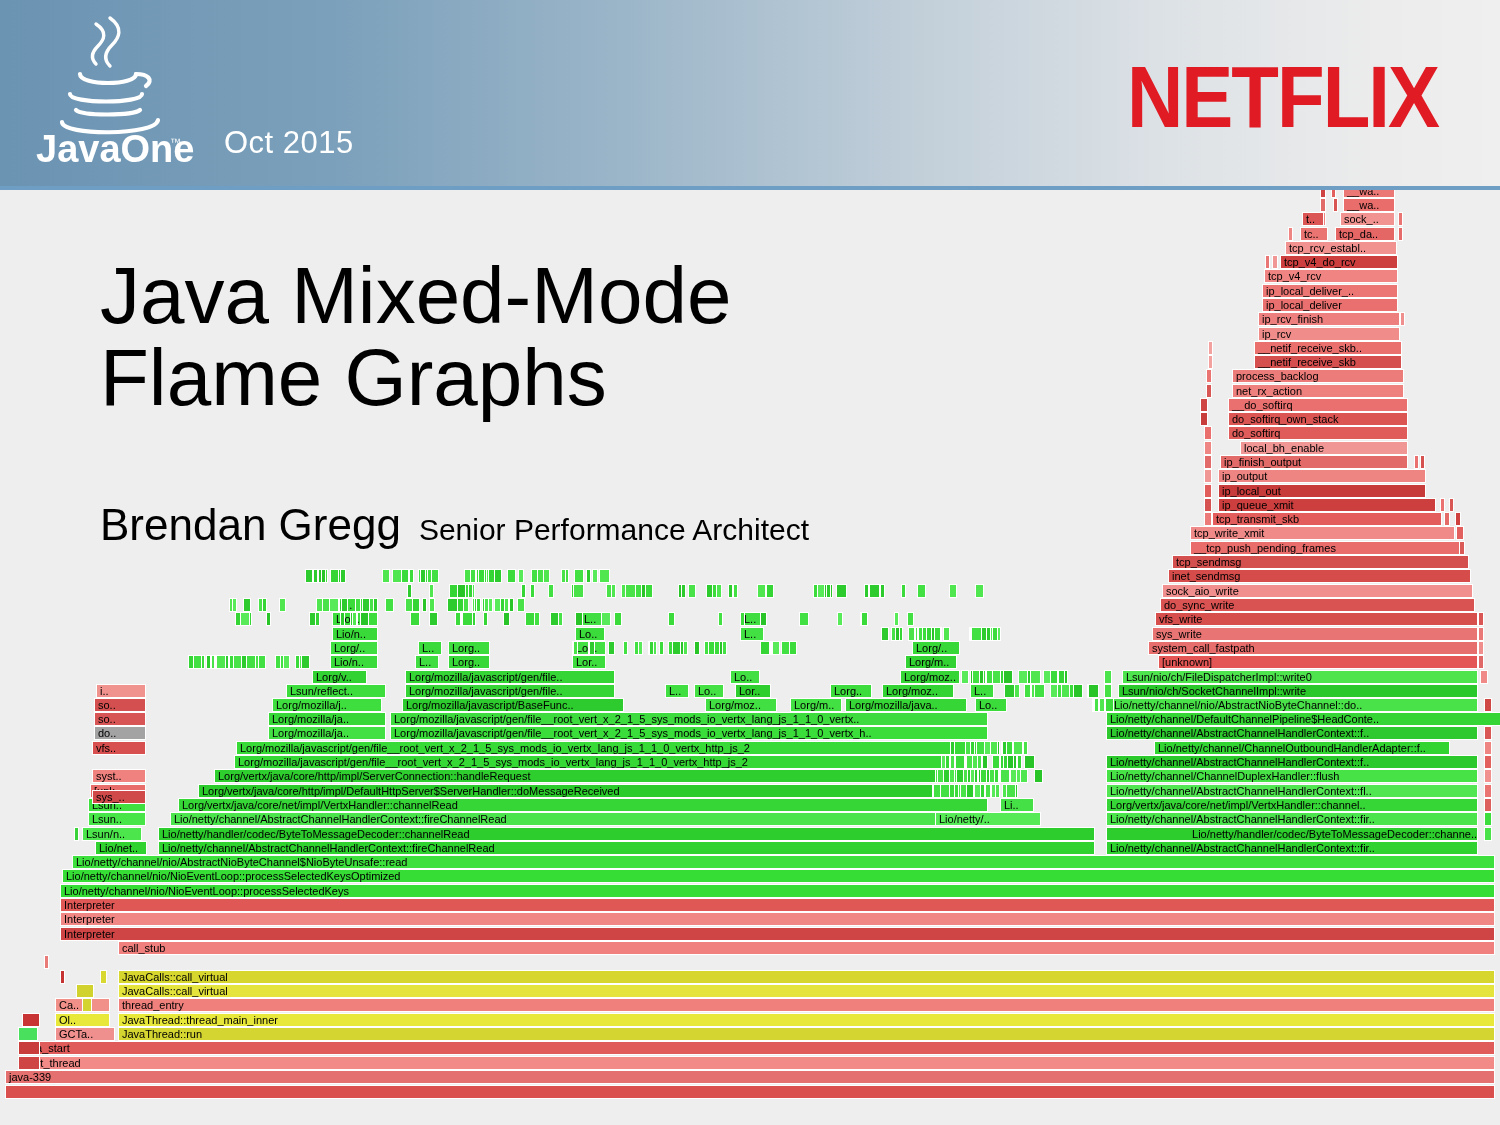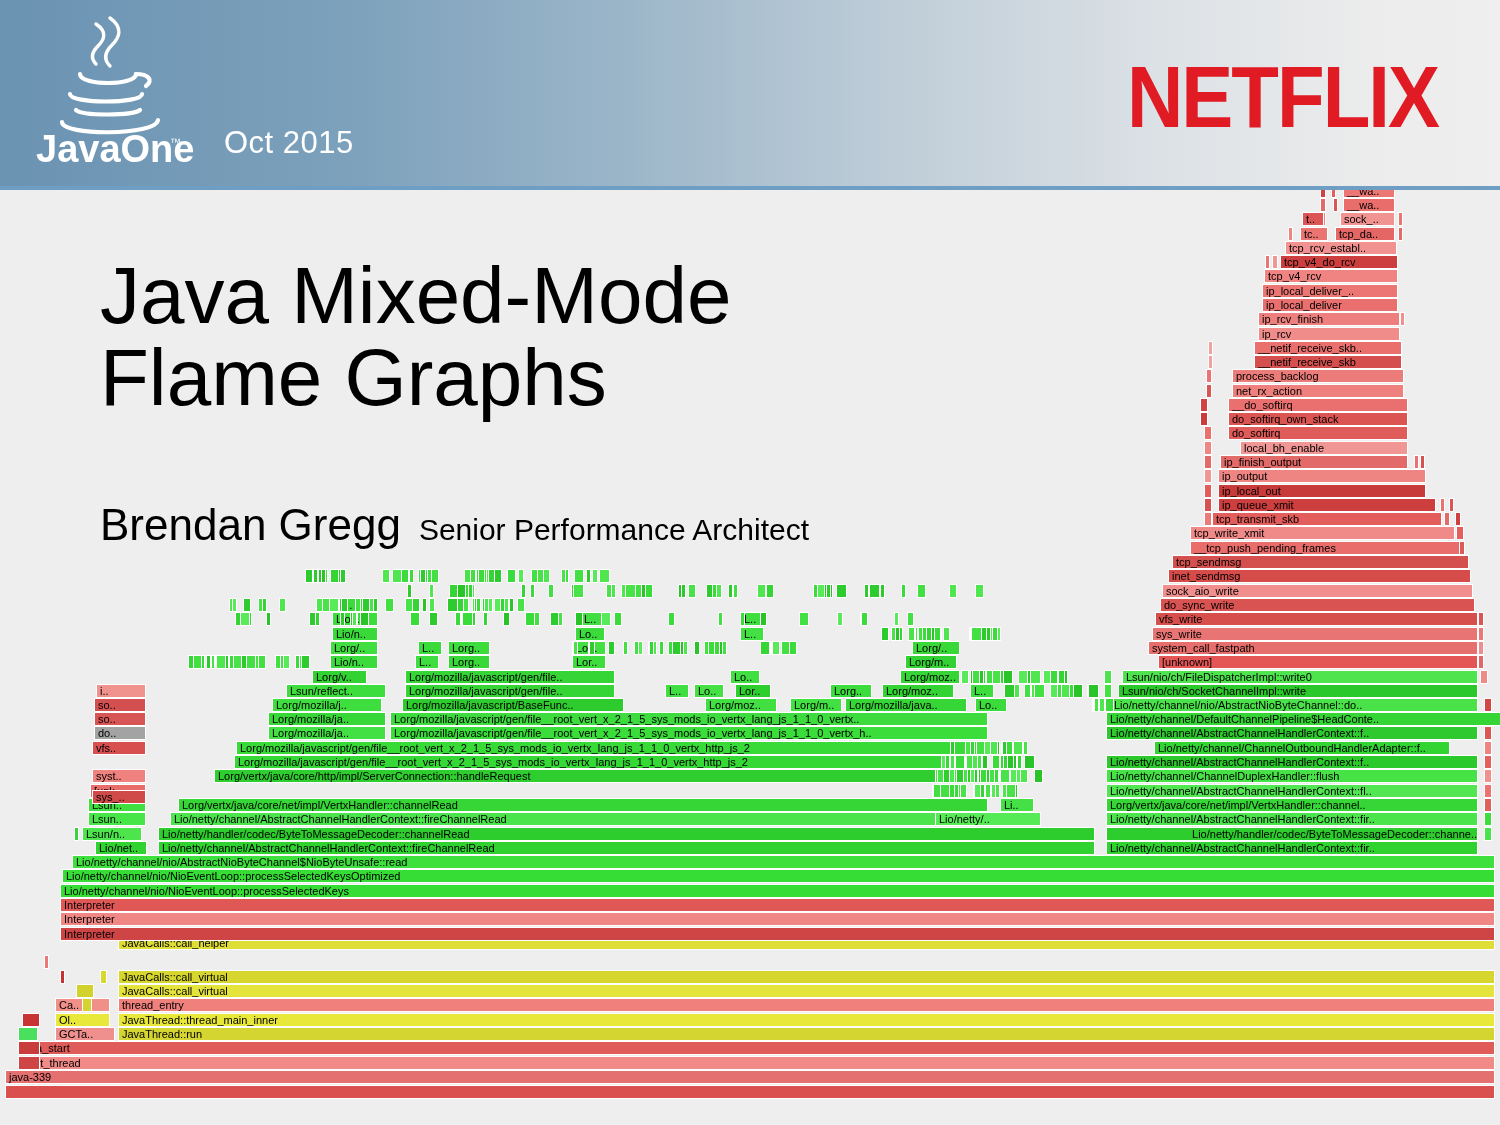--- a/index.html
+++ b/index.html
@@ -145,20 +145,21 @@
       <div class="frame" style="left: 55px; top: 998px; width: 55px; height: 14.4px; background: rgb(240, 144, 136);"><span>Ca..</span></div>
       <div class="frame" style="left: 118px; top: 998px; width: 1377px; height: 14.4px; background: rgb(240, 128, 124);"><span>thread_entry</span></div>
       <div class="frame" style="left: 82px; top: 998px; width: 10px; height: 14.4px; background: rgb(212, 212, 48);"></div>
       <div class="frame" style="left: 118px; top: 984px; width: 1377px; height: 14.4px; background: rgb(228, 228, 60);"><span>JavaCalls::call_virtual</span></div>
       <div class="frame" style="left: 76px; top: 984px; width: 18px; height: 14.4px; background: rgb(210, 210, 46);"></div>
       <div class="frame" style="left: 118px; top: 970px; width: 1377px; height: 14.4px; background: rgb(214, 214, 46);"><span>JavaCalls::call_virtual</span></div>
       <div class="frame" style="left: 60px; top: 970px; width: 5px; height: 14.4px; background: rgb(197, 51, 51);"></div>
       <div class="frame" style="left: 100px; top: 970px; width: 7px; height: 14.4px; background: rgb(216, 216, 48);"></div>
       <div class="frame" style="left: 118px; top: 936px; width: 1377px; height: 14.4px; background: rgb(222, 222, 54);"><span>JavaCalls::call_helper</span></div>
       <div class="frame" style="left: 44px; top: 955px; width: 4px; height: 14.4px; background: rgb(232, 122, 120);"></div>
+      <div class="frame" style="left: 118px; top: 941px; width: 1377px; height: 14.4px; background: rgb(239, 128, 126);"><span>call_stub</span></div>
       <div class="frame" style="left: 60px; top: 927px; width: 1435px; height: 14.4px; background: rgb(207, 68, 68);"><span>Interpreter</span></div>
       <div class="frame" style="left: 60px; top: 912px; width: 1435px; height: 14.4px; background: rgb(240, 135, 133);"><span>Interpreter</span></div>
       <div class="frame" style="left: 60px; top: 898px; width: 1435px; height: 14.4px; background: rgb(224, 88, 86);"><span>Interpreter</span></div>
       <div class="frame" style="left: 60px; top: 884px; width: 1435px; height: 14.4px; background: rgb(53, 221, 53);"><span>Lio/netty/channel/nio/NioEventLoop::processSelectedKeys</span></div>
       <div class="frame" style="left: 62px; top: 869px; width: 1433px; height: 14.4px; background: rgb(53, 221, 53);"><span>Lio/netty/channel/nio/NioEventLoop::processSelectedKeysOptimized</span></div>
       <div class="frame" style="left: 72px; top: 855px; width: 1423px; height: 14.4px; background: rgb(62, 224, 62);"><span>Lio/netty/channel/nio/AbstractNioByteChannel$NioByteUnsafe::read</span></div>
       <div class="frame" style="left: 95px; top: 841px; width: 52px; height: 14.4px; background: rgb(47, 210, 47);"><span>Lio/net..</span></div>
       <div class="frame" style="left: 158px; top: 841px; width: 937px; height: 14.4px; background: rgb(47, 210, 47);"><span>Lio/netty/channel/AbstractChannelHandlerContext::fireChannelRead</span></div>
       <div class="frame" style="left: 1106px; top: 841px; width: 372px; height: 14.4px; background: rgb(47, 210, 47);"><span>Lio/netty/channel/AbstractChannelHandlerContext::fir..</span></div>
       <div class="frame" style="left: 82px; top: 827px; width: 60px; height: 14.4px; background: rgb(76, 230, 76);"><span>Lsun/n..</span></div>
@@ -167,20 +168,21 @@
       <div class="frame" style="left: 1106px; top: 827px; width: 372px; height: 14.4px; background: rgb(45, 205, 45); text-align: right;"><span>Lio/netty/handler/codec/ByteToMessageDecoder::channe..</span></div>
       <div class="frame" style="left: 88px; top: 812px; width: 58px; height: 14.4px; background: rgb(72, 229, 72);"><span>Lsun..</span></div>
       <div class="frame" style="left: 170px; top: 812px; width: 858px; height: 14.4px; background: rgb(76, 228, 76);"><span>Lio/netty/channel/AbstractChannelHandlerContext::fireChannelRead</span></div>
       <div class="frame" style="left: 935px; top: 812px; width: 106px; height: 14.4px; background: rgb(87, 234, 87);"><span>Lio/netty/..</span></div>
       <div class="frame" style="left: 1106px; top: 812px; width: 372px; height: 14.4px; background: rgb(76, 228, 76);"><span>Lio/netty/channel/AbstractChannelHandlerContext::fir..</span></div>
       <div class="frame" style="left: 88px; top: 798px; width: 58px; height: 14.4px; background: rgb(62, 223, 62);"><span>Lsun..</span></div>
       <div class="frame" style="left: 178px; top: 798px; width: 810px; height: 14.4px; background: rgb(53, 214, 53);"><span>Lorg/vertx/java/core/net/impl/VertxHandler::channelRead</span></div>
       <div class="frame" style="left: 1000px; top: 798px; width: 34px; height: 14.4px; background: rgb(69, 224, 69);"><span>Li..</span></div>
       <div class="frame" style="left: 1106px; top: 798px; width: 372px; height: 14.4px; background: rgb(53, 214, 53);"><span>Lorg/vertx/java/core/net/impl/VertxHandler::channel..</span></div>
       <div class="frame" style="left: 90px; top: 784px; width: 56px; height: 14.4px; background: rgb(232, 108, 106);"><span>[unk..</span></div>
+      <div class="frame" style="left: 198px; top: 784px; width: 790px; height: 14.4px; background: rgb(44, 203, 44);"><span>Lorg/vertx/java/core/http/impl/DefaultHttpServer$ServerHandler::doMessageReceived</span></div>
       <div class="frame" style="left: 1106px; top: 784px; width: 372px; height: 14.4px; background: rgb(82, 231, 82);"><span>Lio/netty/channel/AbstractChannelHandlerContext::fl..</span></div>
       <div class="frame" style="left: 92px; top: 769px; width: 54px; height: 14.4px; background: rgb(239, 129, 127);"><span>syst..</span></div>
       <div class="frame" style="left: 214px; top: 769px; width: 774px; height: 14.4px; background: rgb(47, 206, 47);"><span>Lorg/vertx/java/core/http/impl/ServerConnection::handleRequest</span></div>
       <div class="frame" style="left: 1106px; top: 769px; width: 372px; height: 14.4px; background: rgb(70, 226, 70);"><span>Lio/netty/channel/ChannelDuplexHandler::flush</span></div>
       <div class="frame" style="left: 92px; top: 755px; width: 54px; height: 14.4px; background: rgb(208, 74, 74); margin-top: 35px;"><span>sys_..</span></div>
       <div class="frame" style="left: 234px; top: 755px; width: 754px; height: 14.4px; background: rgb(54, 216, 54);"><span>Lorg/mozilla/javascript/gen/file__root_vert_x_2_1_5_sys_mods_io_vertx_lang_js_1_1_0_vertx_http_js_2</span></div>
       <div class="frame" style="left: 1106px; top: 755px; width: 372px; height: 14.4px; background: rgb(43, 201, 43);"><span>Lio/netty/channel/AbstractChannelHandlerContext::f..</span></div>
       <div class="frame" style="left: 92px; top: 741px; width: 54px; height: 14.4px; background: rgb(216, 79, 79);"><span>vfs..</span></div>
       <div class="frame" style="left: 236px; top: 741px; width: 752px; height: 14.4px; background: rgb(56, 218, 56);"><span>Lorg/mozilla/javascript/gen/file__root_vert_x_2_1_5_sys_mods_io_vertx_lang_js_1_1_0_vertx_http_js_2</span></div>
       <div class="frame" style="left: 1106px; top: 741px; width: 296px; height: 14.4px; background: rgb(50, 212, 50); margin-left: 48px;"><span>Lio/netty/channel/ChannelOutboundHandlerAdapter::f..</span></div>

